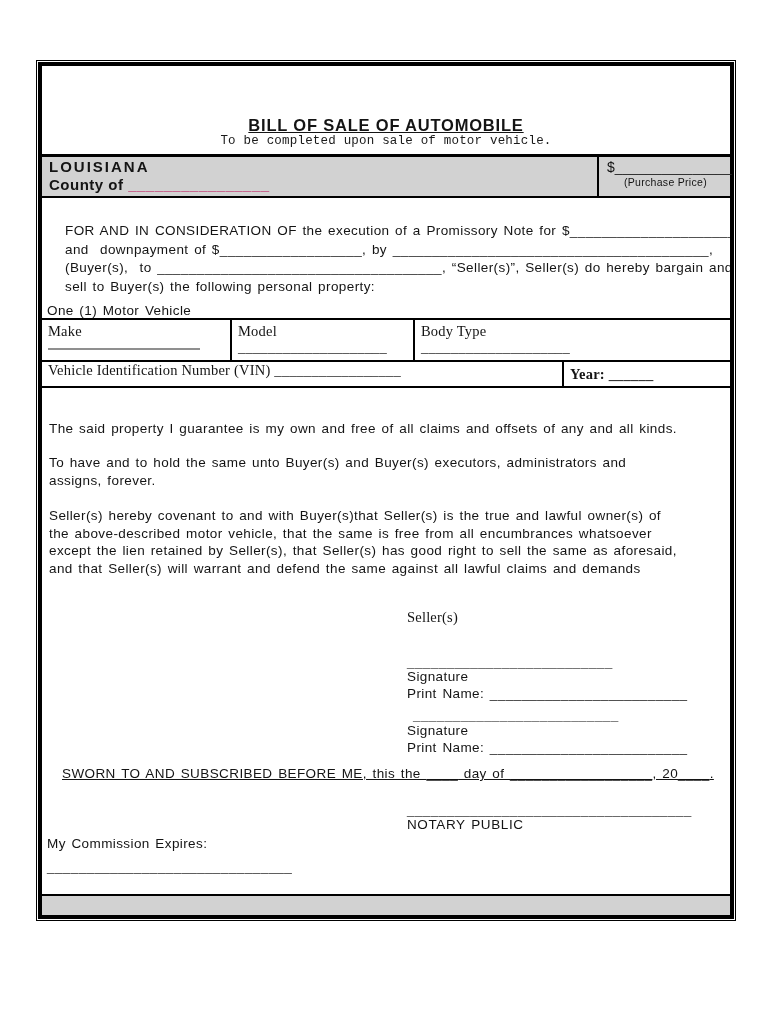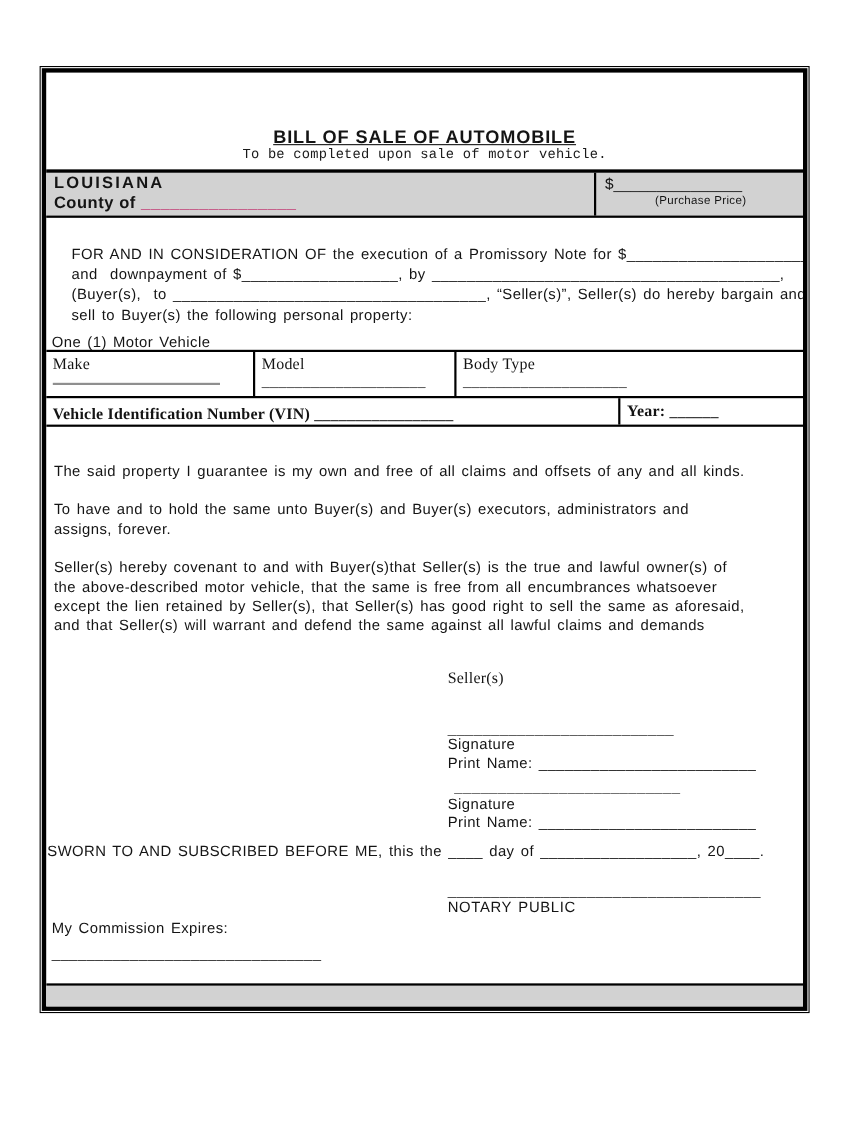--- a/index.html
+++ b/index.html
@@ -29,21 +29,21 @@
   }
   
   .staterow {
     display: flex; background: #d2d2d2;
     border-top: 3px solid #000; border-bottom: 2px solid #000;
   }
   .statecell { flex: 1; padding: 1px 6px 2px 7px; font-weight: bold; font-size: 15px; line-height: 18px; }
   .state-name { letter-spacing: 2px; }
   .county-line { letter-spacing: 0.5px; }
   .county-line .blank { color: #be185d; }
-  .pricecell { width: 190px; border-left: 2px solid #000; padding: 1px 6px 2px 8px; }
+  .pricecell { width: 133px; border-left: 2px solid #000; padding: 1px 6px 2px 8px; }
   .price-line { font-size: 14px; line-height: 18px; }
   .price-caption { font-size: 10.5px; line-height: 13px; text-align: center; letter-spacing: 0.3px; }
   
   .bodyarea {
     position: relative; flex: 1;
     font-size: 13.5px; letter-spacing: 0.4px; word-spacing: 1.5px;
     overflow: hidden;
   }
   .abs { position: absolute; }
   .line { white-space: pre; line-height: 18.5px; }
@@ -57,21 +57,21 @@
     letter-spacing: 0.2px; word-spacing: 0;
   }
   .vrow1 { display: flex; height: 40px; }
   .vcell { position: relative; padding: 3px 6px; border-right: 2px solid #000; }
   .vcell.c1 { width: 190px; }
   .vcell.c2 { width: 183px; }
   .vcell.c3 { flex: 1; border-right: none; }
   .cell-blank { position: absolute; left: 6px; bottom: 4px; white-space: pre; }
   .make-rule { position: absolute; left: 6px; bottom: 10px; width: 152px; border-bottom: 2px solid #8f8f8f; }
   .vrow2 { display: flex; border-top: 2px solid #000; height: 26px; }
-  .vin-cell { flex: 1; padding: 0 6px; display: flex; align-items: flex-end; white-space: pre; font-weight: bold; }
+  .vin-cell { flex: 1; padding: 0 6px; display: flex; align-items: flex-start; white-space: pre; }
   .year-cell { width: 168px; border-left: 2px solid #000; padding: 0 6px; display: flex; align-items: center; font-weight: bold; white-space: pre; }
   
   .serif { font-family: "Liberation Serif", serif; letter-spacing: 0.2px; word-spacing: 0; }
   .sigblock .sigline { line-height: 15px; white-space: pre; color: #5a5a5a; }
   .sigblock.second .sigline { color: #000; font-weight: bold; padding-left: 6px; }
   .sigblock .siglabel { line-height: 16px; }
   .sigblock .printline { line-height: 17px; white-space: pre; }
   
   .notaryline { line-height: 15px; white-space: pre; color: #4a4a4a; }
   .notarylabel { line-height: 16px; letter-spacing: 0.6px; }
@@ -157,21 +157,21 @@
       <div class="siglabel">Signature</div>
       <div class="printline"><span>Print Name: </span><span class="blank">_________________________</span></div>
     </div>
 
     <div class="abs sigblock second" style="top:510px; left:365px;">
       <div class="sigline">__________________________</div>
       <div class="siglabel">Signature</div>
       <div class="printline"><span>Print Name: </span><span class="blank">_________________________</span></div>
     </div>
 
-    <div class="abs line" style="top:567px; left:1px;"><span>SWORN TO AND SUBSCRIBED BEFORE ME, this the </span><span class="blank">____</span><span> day of </span><span class="blank">__________________</span><span>, 20</span><span class="blank">____</span><span>.</span></div>
+    <div class="abs line" style="top:567px; left:20px;text-decoration:underline;"><span>SWORN TO AND SUBSCRIBED BEFORE ME, this the </span><span class="blank">____</span><span> day of </span><span class="blank">__________________</span><span>, 20</span><span class="blank">____</span><span>.</span></div>
 
     <div class="abs" style="top:604px; left:365px;">
       <div class="notaryline">____________________________________</div>
       <div class="notarylabel">NOTARY PUBLIC</div>
     </div>
 
     <div class="abs line" style="top:637px; left:5px;">My Commission Expires:</div>
     <div class="abs line blank" style="top:660px; left:5px; color:#3a3a3a;">_______________________________</div>
 
     <div class="footerbar"></div>

